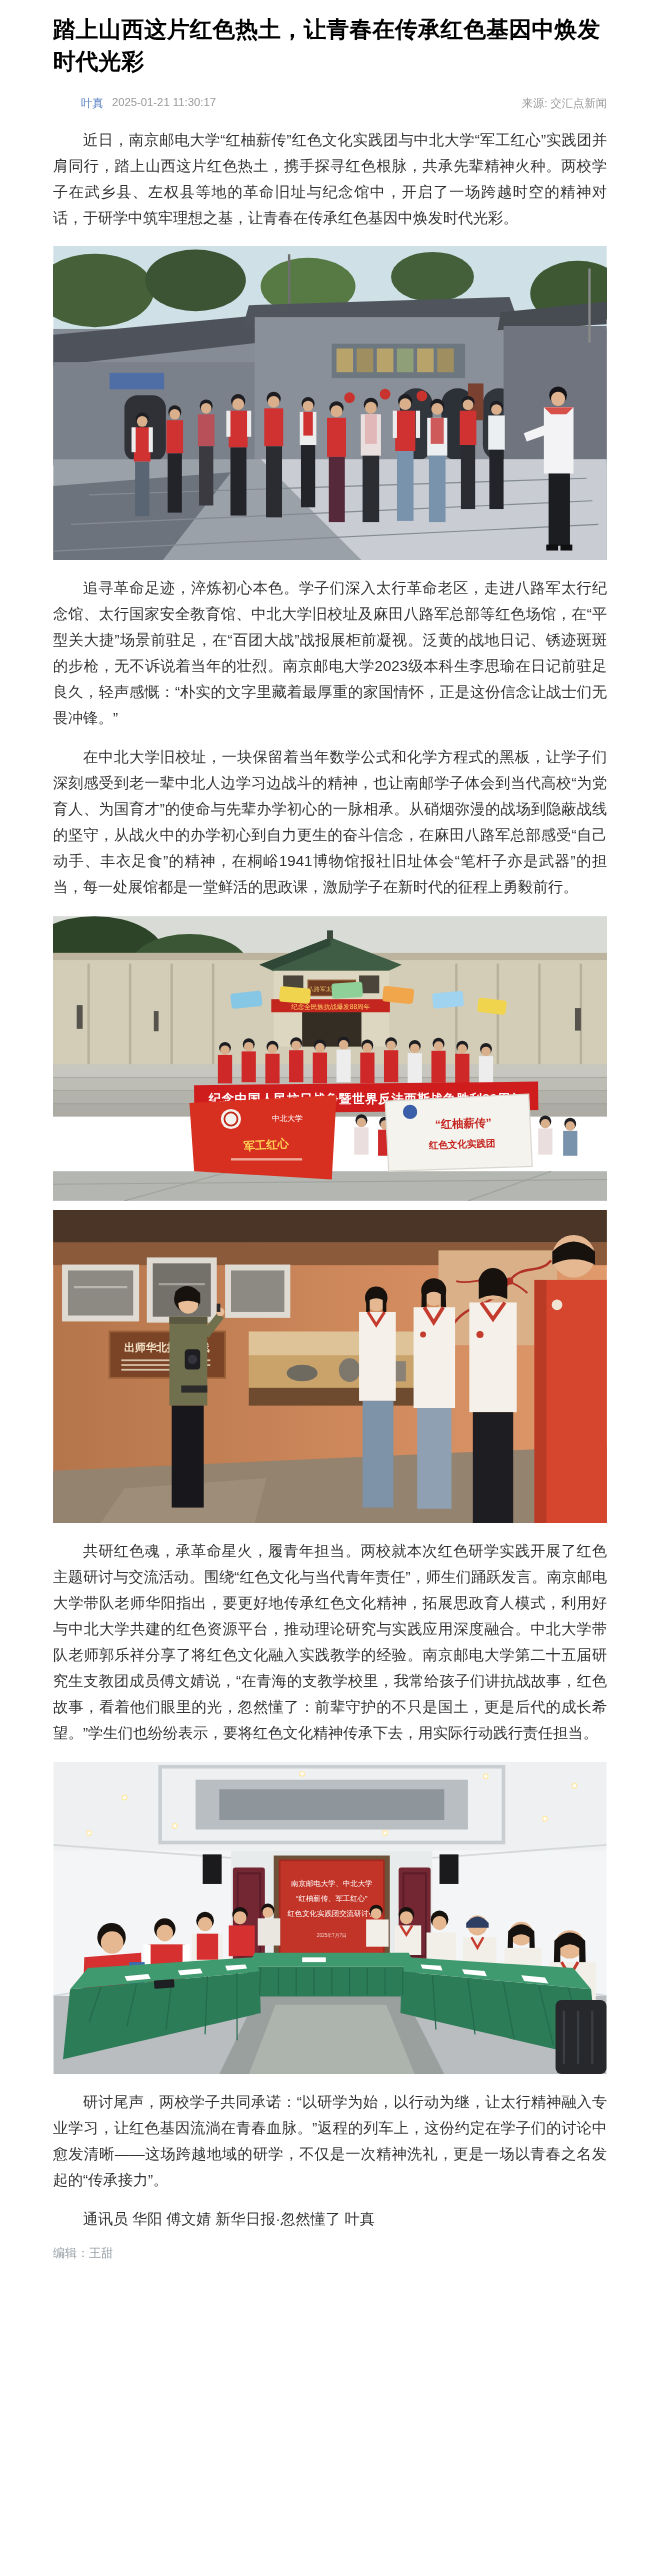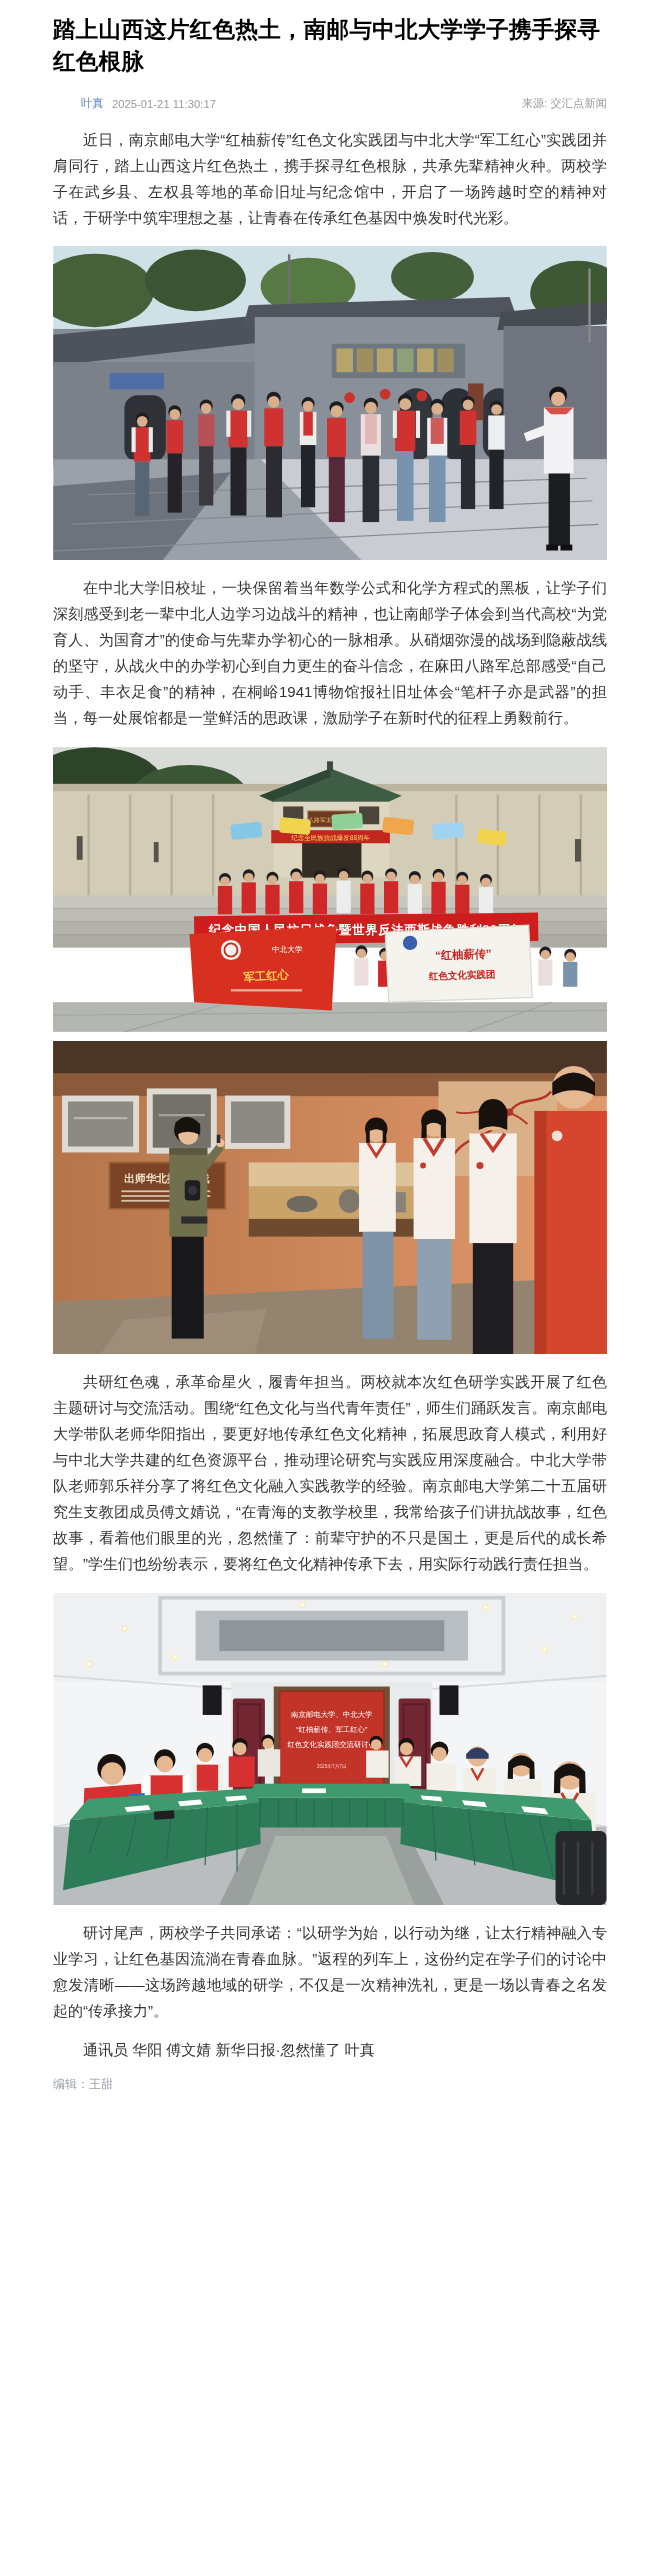--- a/index.html
+++ b/index.html
@@ -2,36 +2,36 @@
 <html style="font-size:9.5px"><head>
 <meta charset="utf-8">
 <style>
   html,body{margin:0;padding:0;background:#ffffff;}
   body{width:664px;height:2576px;overflow:hidden;font-family:"Liberation Sans","DejaVu Sans",sans-serif;}
   .page{padding:0 57px 12px 53px;}
   .title{font-size:22.5px;line-height:32px;font-weight:700;color:#000;margin:14.2px 0 18px;letter-spacing:0.3px;}
   .channel{font-size:11.3px;color:#9b9b9b;margin:0 0 9.5px;}
   .meta-row{display:flex;justify-content:space-between;align-items:baseline;font-size:11.3px;color:#9b9b9b;margin:0 0 15.4px;}
   .author{color:#5b82c4;margin-right:8.3px;cursor:pointer;text-decoration:none;}
-  .meta-left{display:flex;align-items:center;padding-left:28px;}
+  .meta-left{display:flex;align-items:flex-start;padding-left:28px;}
   .body-text p{font-size:15px;line-height:26px;color:#333;text-indent:2em;margin:0 0 13px;text-align:justify;}
   .photo{margin:15.4px 0;line-height:0;}
   .photo.tight-bottom{margin-bottom:9px;}
   .photo.tight-top{margin-top:0;}
   .photo svg{display:block;}
   .byline{font-size:14.2px;line-height:26px;color:#333;text-indent:2em;margin:10.7px 0 20px;}
   .editor{font-size:12px;color:#9aa0a6;margin:0;font-family:Liberation Mono, monospace;}
   svg text{font-family:"Liberation Sans","DejaVu Sans",sans-serif;}
 </style>
 </head>
 <body>
 
 <div class="page">
 
-  <h1 class="title">踏上山西这片红色热土，南邮与中北大学学子携手探寻红色根脉</h1>
+  <h1 class="title">踏上山西这片红色热土，让青春在传承红色基因中焕发时代光彩</h1>
 
 
   <div class="meta-row">
     <div class="meta-left">
       <span class="author">叶真</span>
       <span class="time">2025-01-21 11:30:17</span>
     </div>
     <div class="source">来源: 交汇点新闻</div>
   </div>
 
@@ -173,20 +173,21 @@
           <rect x="828" y="272" width="50" height="112" fill="#f3f3f5"></rect>
           <path d="M828,272 L878,272 L866,284 L840,284 Z" fill="#d8504a"></path>
           <polygon points="830,302 794,316 799,330 833,318" fill="#f3f3f5"></polygon>
           <rect x="836" y="384" width="36" height="122" fill="#1c1d21"></rect>
           <rect x="832" y="504" width="20" height="10" fill="#101013"></rect>
             <rect x="856" y="504" width="20" height="10" fill="#101013"></rect>
         </g>
       </svg>
     </figure>
 
+    <p>追寻革命足迹，淬炼初心本色。学子们深入太行革命老区，走进八路军太行纪念馆、太行国家安全教育馆、中北大学旧校址及麻田八路军总部等红色场馆，在“平型关大捷”场景前驻足，在“百团大战”战报展柜前凝视。泛黄的战地日记、锈迹斑斑的步枪，无不诉说着当年的壮烈。南京邮电大学2023级本科生李思瑜在日记前驻足良久，轻声感慨：“朴实的文字里藏着最厚重的家国情怀，正是这份信念让战士们无畏冲锋。”</p>
     <p>在中北大学旧校址，一块保留着当年数学公式和化学方程式的黑板，让学子们深刻感受到老一辈中北人边学习边战斗的精神，也让南邮学子体会到当代高校“为党育人、为国育才”的使命与先辈办学初心的一脉相承。从硝烟弥漫的战场到隐蔽战线的坚守，从战火中的办学初心到自力更生的奋斗信念，在麻田八路军总部感受“自己动手、丰衣足食”的精神，在桐峪1941博物馆报社旧址体会“笔杆子亦是武器”的担当，每一处展馆都是一堂鲜活的思政课，激励学子在新时代的征程上勇毅前行。</p>
 
     <figure class="photo tight-bottom">
       <svg width="554" height="285" viewBox="0 0 934 480">
         <g>
           <rect x="0" y="0" width="934" height="130" fill="#d8dbd6"></rect>
           <ellipse cx="70" cy="70" rx="120" ry="70" fill="#2e4429"></ellipse>
           <ellipse cx="230" cy="85" rx="100" ry="55" fill="#3a5634"></ellipse>
         </g>
         <g>

